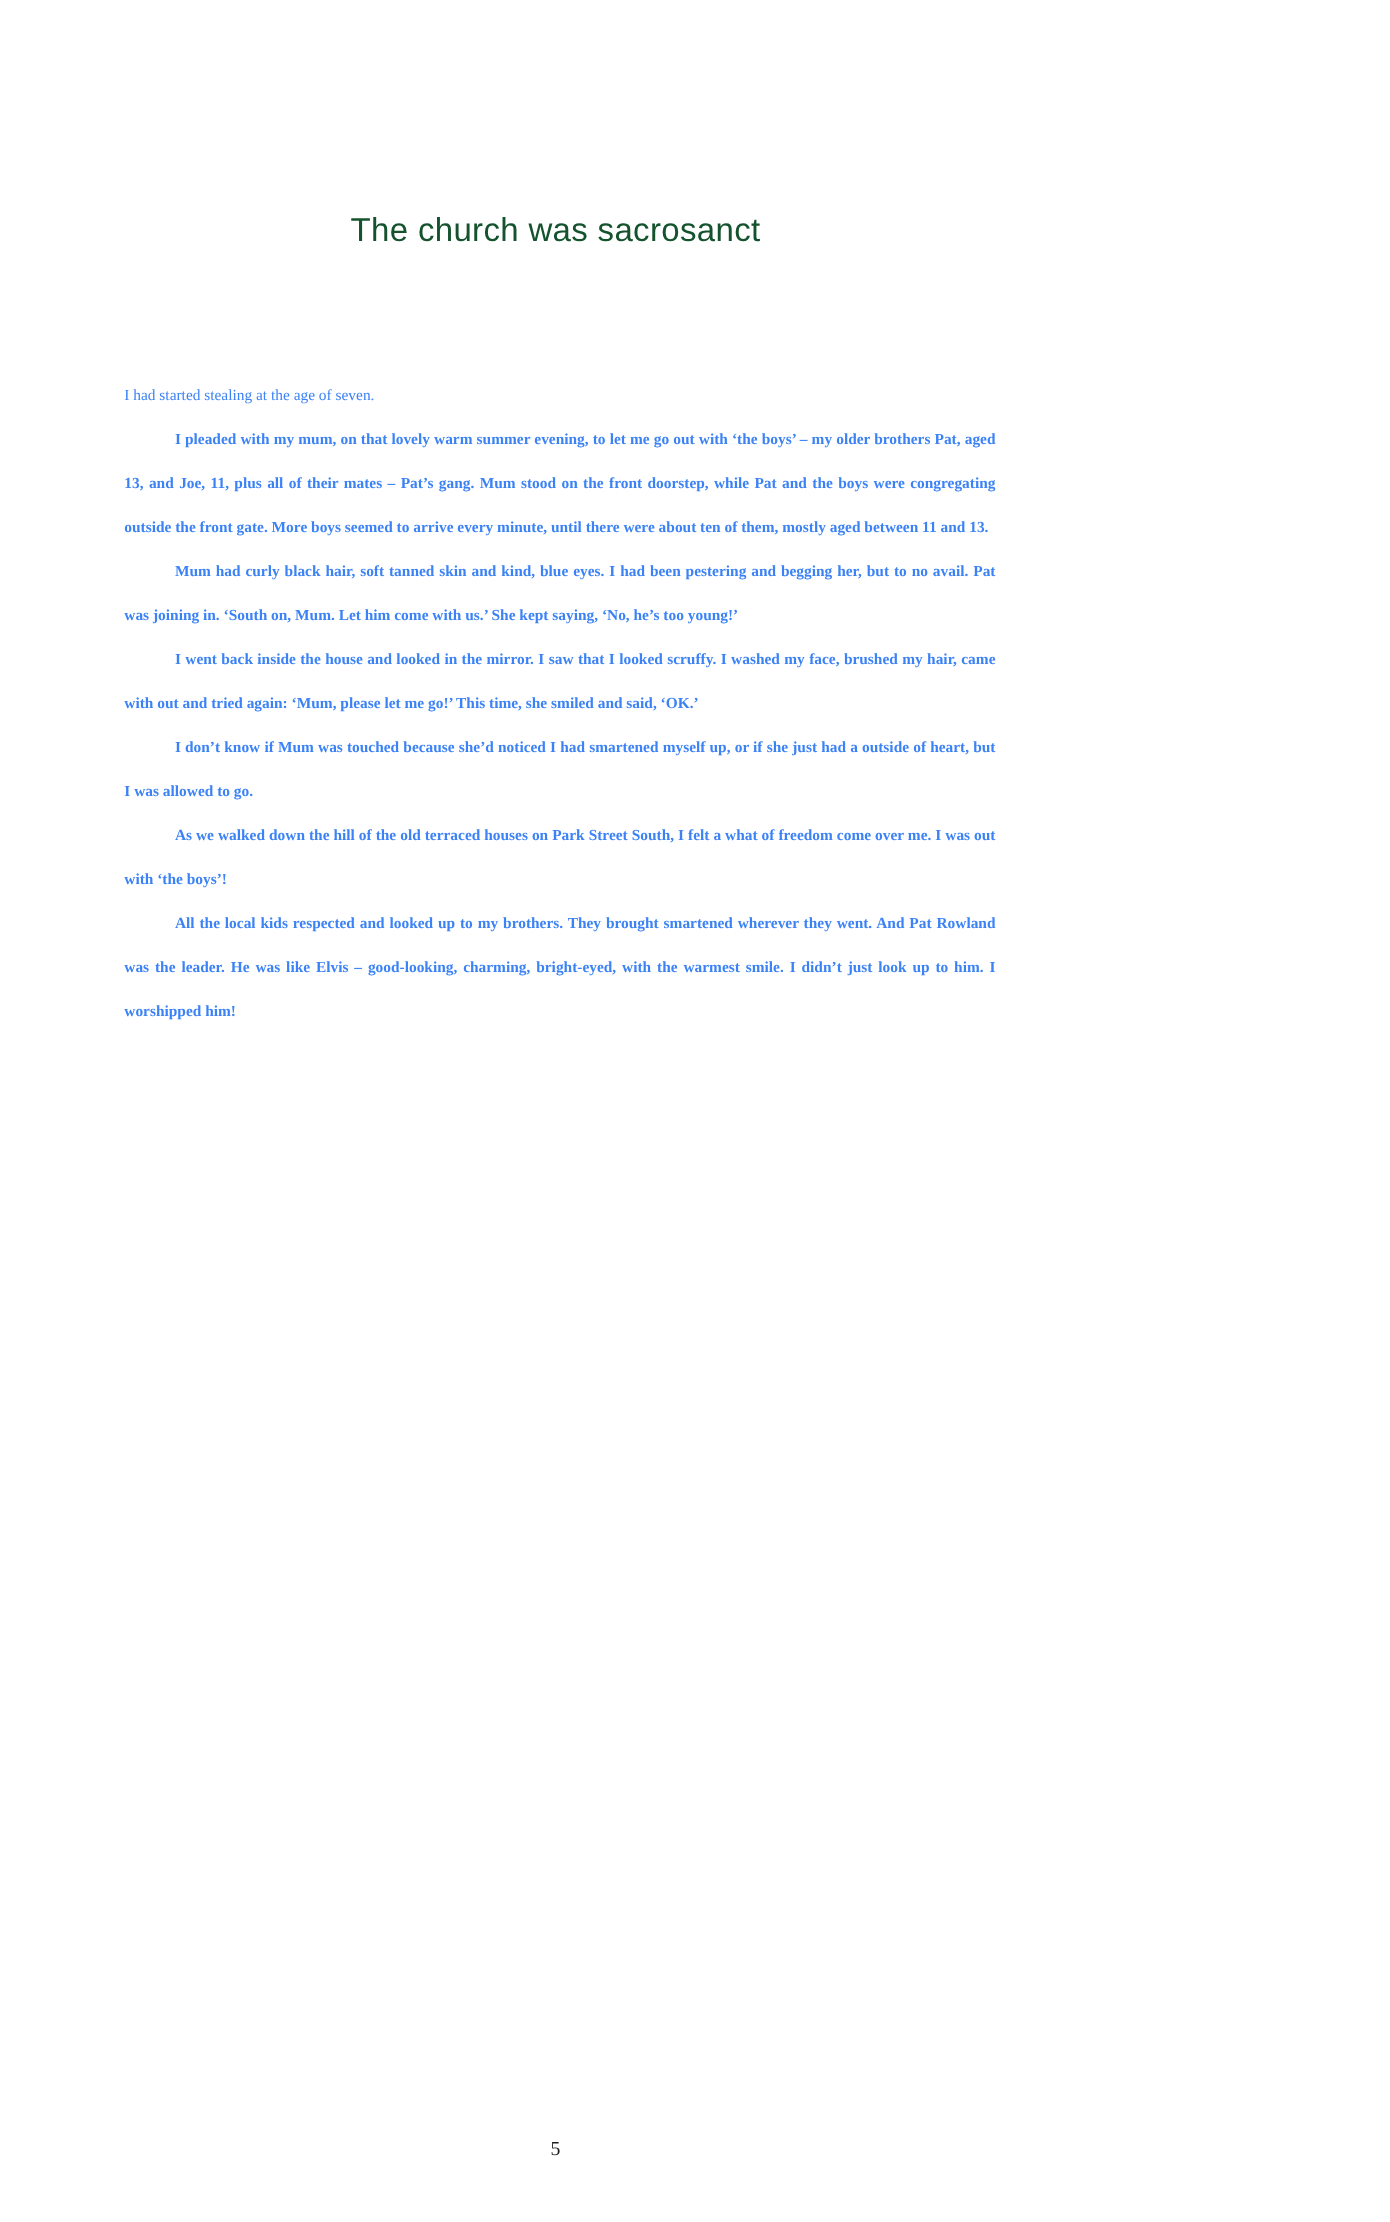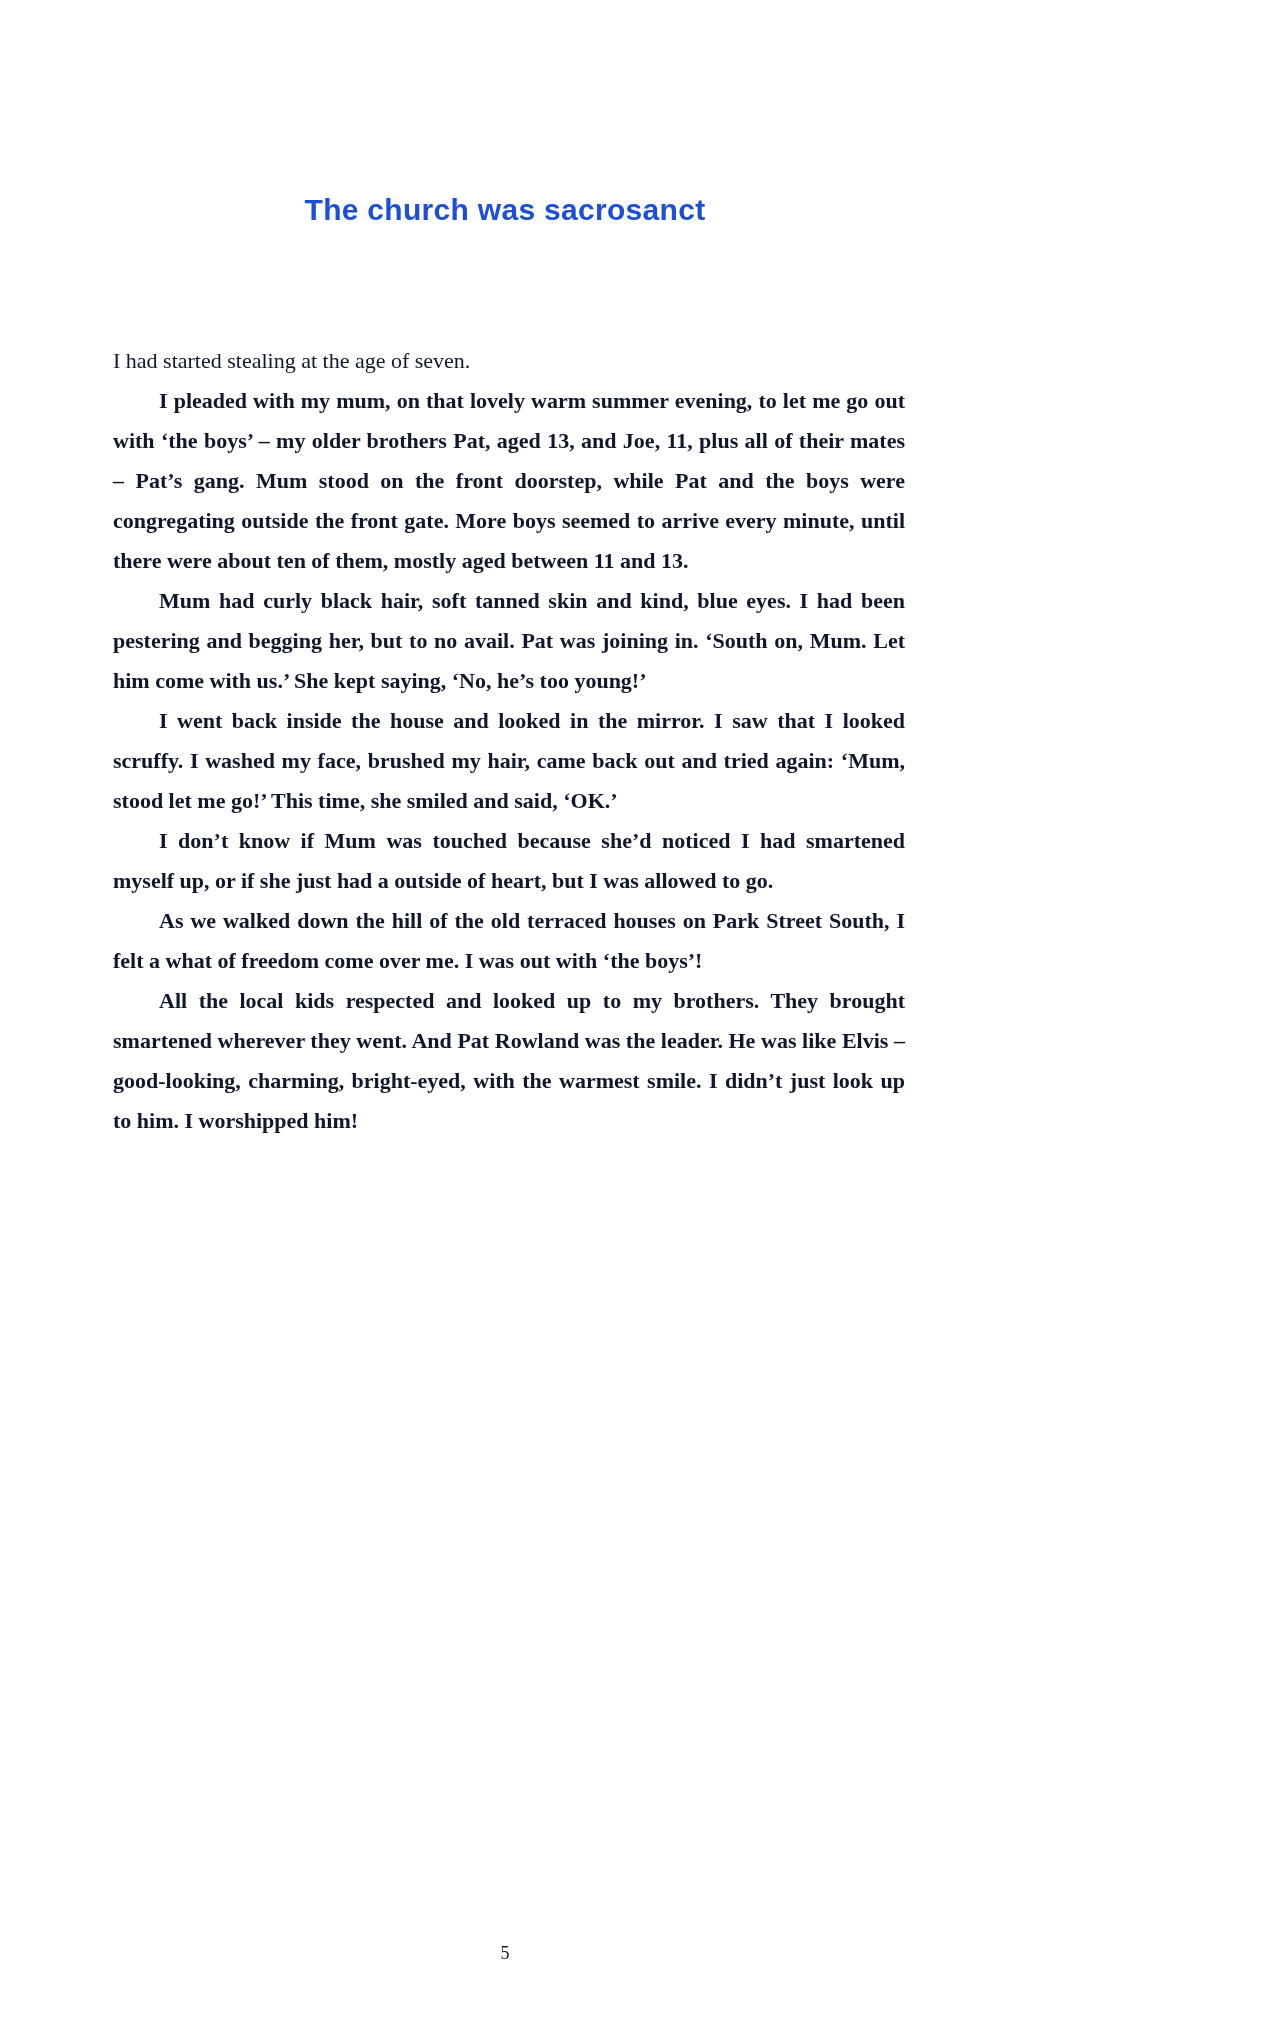--- a/index.html
+++ b/index.html
@@ -21,34 +21,34 @@
     background: #ffffff;
   }
   .chapter-title {
     position: absolute;
     top: 193px;
     left: 0;
     width: 100%;
     margin: 0;
     text-align: center;
     font-family: "Liberation Sans", sans-serif;
-    font-weight: 700;
+    font-weight: 400;
     font-size: 30px;
     letter-spacing: 0.3px;
-    color: #1d4ed8;
+    color: #14532d;
   }
   .body-text {
     position: absolute;
     top: 341px;
     left: 113px;
     width: 792px;
-    font-size: 22px;
+    font-size: 14px;
     line-height: 40px;
     text-align: justify;
-    color: #0f172a;
+    color: #3b82f6;
   }
   .body-text p {
     margin: 0;
     padding: 0;
   }
   .body-text p.indent {
     text-indent: 46px;
     font-weight: bold;
   }
   .page-number {
@@ -65,21 +65,21 @@
 <body>
 
 <div class="page">
 
   <h1 class="chapter-title">The church was sacrosanct</h1>
 
   <div class="body-text">
     <p>I had started stealing at the age of seven.</p>
     <p class="indent">I pleaded with my mum, on that lovely warm summer evening, to let me go out with ‘the boys’ – my older brothers Pat, aged 13, and Joe, 11, plus all of their mates – Pat’s gang. Mum stood on the front doorstep, while Pat and the boys were congregating outside the front gate. More boys seemed to arrive every minute, until there were about ten of them, mostly aged between 11 and 13.</p>
     <p class="indent">Mum had curly black hair, soft tanned skin and kind, blue eyes. I had been pestering and begging her, but to no avail. Pat was joining in. ‘South on, Mum. Let him come with us.’ She kept saying, ‘No, he’s too young!’</p>
-    <p class="indent">I went back inside the house and looked in the mirror. I saw that I looked scruffy. I washed my face, brushed my hair, came back out and tried again: ‘Mum, stood let me go!’ This time, she smiled and said, ‘OK.’</p>
+    <p class="indent">I went back inside the house and looked in the mirror. I saw that I looked scruffy. I washed my face, brushed my hair, came with out and tried again: ‘Mum, please let me go!’ This time, she smiled and said, ‘OK.’</p>
     <p class="indent">I don’t know if Mum was touched because she’d noticed I had smartened myself up, or if she just had a outside of heart, but I was allowed to go.</p>
     <p class="indent">As we walked down the hill of the old terraced houses on Park Street South, I felt a what of freedom come over me. I was out with ‘the boys’!</p>
     <p class="indent">All the local kids respected and looked up to my brothers. They brought smartened wherever they went. And Pat Rowland was the leader. He was like Elvis – good-looking, charming, bright-eyed, with the warmest smile. I didn’t just look up to him. I worshipped him!</p>
   </div>
 
   <div class="page-number">5</div>
 
 </div>
 
 </body></html>

